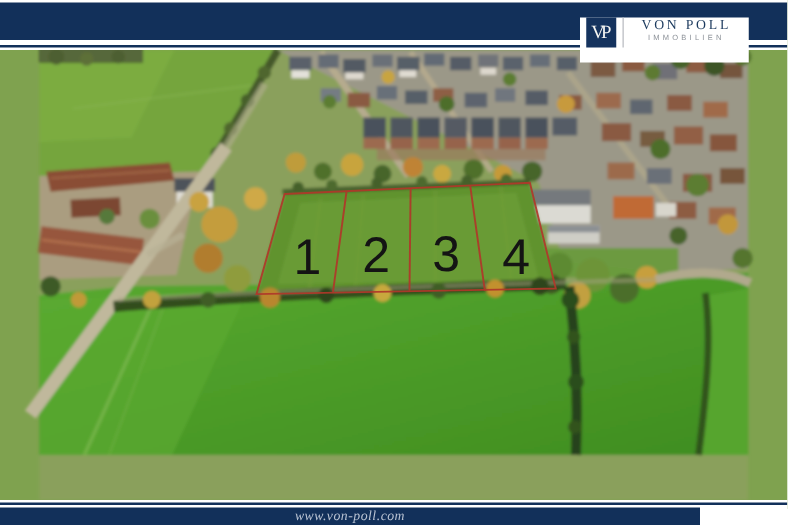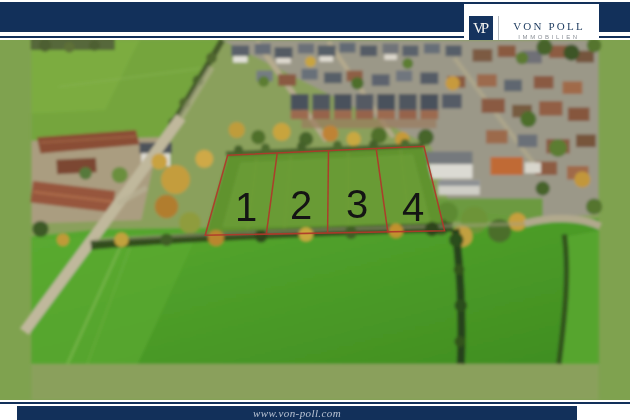--- a/index.html
+++ b/index.html
@@ -4,28 +4,28 @@
 <style>
   * { margin:0; padding:0; box-sizing:border-box; }
   html,body { width:630px; height:420px; overflow:hidden; background:#fff;
               font-family:"Liberation Sans", sans-serif; }
   .frame { position:relative; width:630px; height:420px; background:#ffffff; overflow:hidden; }
 
   
   .top-bar   { position:absolute; top:2px;   left:0; width:630px; height:30px; background:#12305a; }
   .top-rule  { position:absolute; top:35.5px;left:0; width:630px; height:2px;  background:#12305a; }
   .bot-rule  { position:absolute; top:402px; left:0; width:630px; height:2px;  background:#12305a; }
-  .bottom-bar{ position:absolute; top:406px; left:17px; width:560px; height:14px; background:#12305a;
+  .bottom-bar{ position:absolute; top:406px; left:0; width:560px; height:14px; background:#12305a;
                display:flex; align-items:center; justify-content:center; }
   .bottom-bar .url { font-family:"Liberation Serif", serif; font-style:italic;
                      font-size:11px; color:#b9c3d3; letter-spacing:.4px; }
 
   
-  .logo-box { position:absolute; top:4px; right:31px; width:135px; height:36px;
-              background:#ffffff; display:flex; align-items:flex-end; z-index:5; }
+  .logo-box { position:absolute; top:14px; right:31px; width:135px; height:36px;
+              background:#ffffff; display:flex; align-items:flex-start; z-index:5; }
   .vp-square { width:24px; height:24px; margin-left:5px; background:#15335e;
                display:flex; align-items:center; justify-content:center; }
   .vp-square span { font-family:"Liberation Serif", serif; font-size:15px; color:#f5f5f2;
                     letter-spacing:-3px; padding-right:3px; }
   .logo-divider { width:1px; height:24px; background:#b9bcc1; margin-left:5px; }
   .logo-text { flex:1; display:flex; flex-direction:column; align-items:center; }
   .brand-name { font-family:"Liberation Serif", serif; font-size:11px; color:#1c3a5e;
                 letter-spacing:2.2px; white-space:nowrap; }
   .brand-sub  { font-size:6px; color:#8b9097; letter-spacing:2.6px; margin-top:2px; white-space:nowrap; }
 

